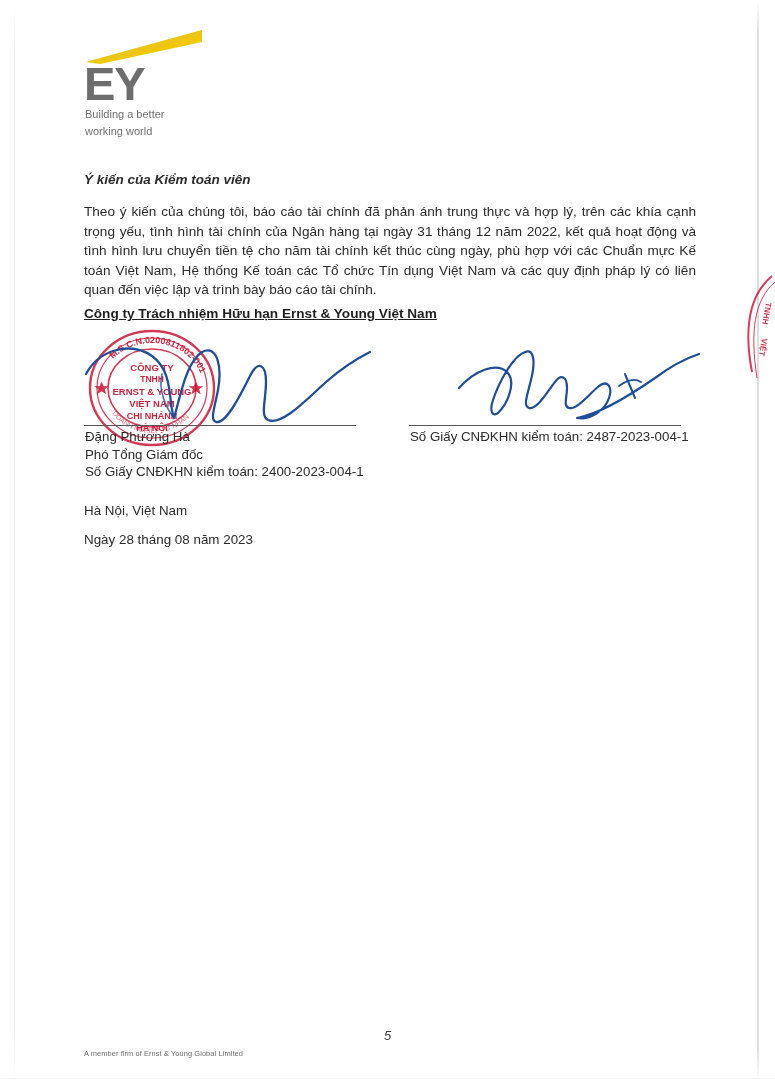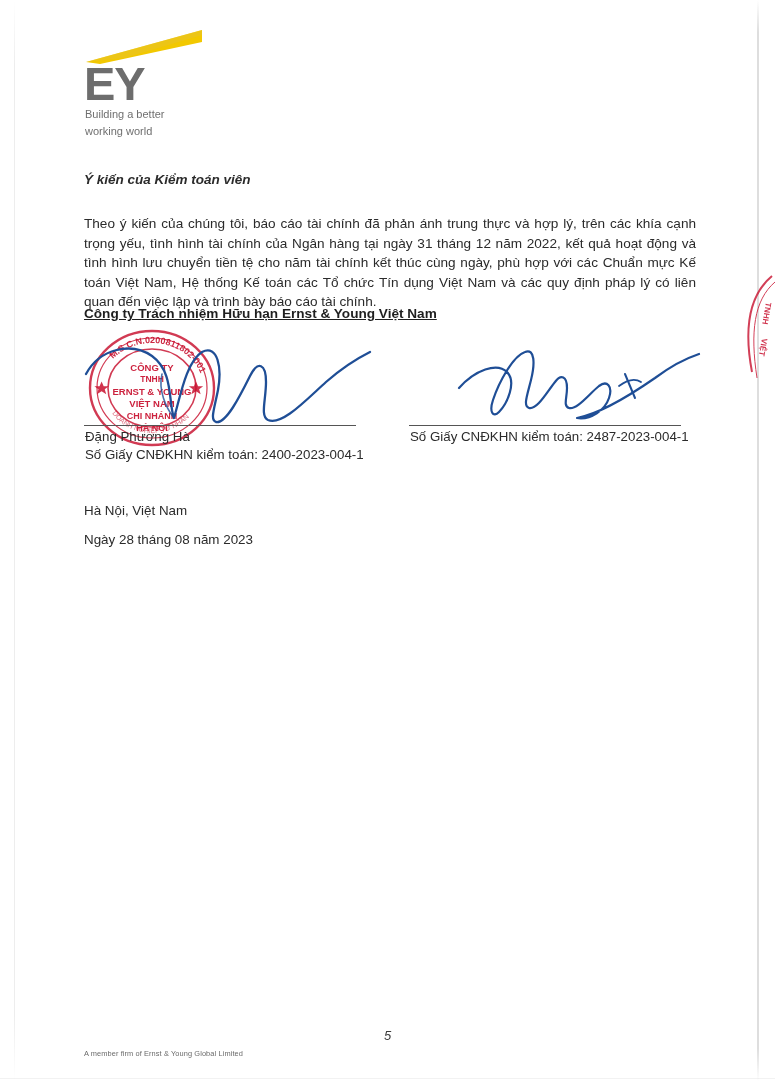--- a/index.html
+++ b/index.html
@@ -78,21 +78,20 @@
   }
   .opinion-para {
     position: absolute;
     left: 84px;
     top: 202px;
     width: 612px;
     font-size: 13.6px;
     line-height: 19.6px;
     color: #2b2b2b;
     text-align: justify;
-    margin-top: 12px;
   }
   .firm-name {
     position: absolute;
     left: 84px;
     top: 306px;
     font-size: 13.6px;
     font-weight: bold;
     color: #1f1f1f;
     text-decoration: underline;
   }
@@ -248,20 +247,21 @@
         <path d="M16 36 C 30 10, 62 4, 82 18 C 104 34, 98 64, 104 80 C 110 60, 116 24, 132 14
                  C 148 6, 152 30, 148 52 C 144 72, 140 82, 146 84 C 156 86, 170 58, 180 38
                  C 188 22, 196 26, 196 44 C 196 62, 190 78, 198 82 C 212 88, 236 62, 256 44
                  C 272 30, 288 20, 300 14" stroke-width="2.3"></path>
         <path d="M 104 80 C 96 70, 88 52, 92 36" stroke-width="1.6" opacity="0.8"></path>
       </g>
     </svg>
     <div class="sig-rule"></div>
     <div class="sig-names">
       <div>Đặng Phương Hà</div>
+      <div>Phó Tổng Giám đốc</div>
       <div>Số Giấy CNĐKHN kiểm toán: 2400-2023-004-1</div>
     </div>
   </div>
 
   <div class="sig-block right">
     <svg class="sig-ink right-ink" viewBox="0 0 260 86">
       <g fill="none" stroke="#1F4E96" stroke-linecap="round" stroke-linejoin="round">
         <path d="M10 46 C 26 28, 48 20, 58 30 C 68 40, 58 62, 50 70 C 44 76, 40 70, 44 58
                  C 50 40, 64 14, 76 10 C 86 6, 86 22, 82 38 C 78 54, 74 64, 80 66
                  C 88 68, 98 50, 106 40 C 112 32, 118 34, 118 46 C 118 56, 114 64, 120 66

